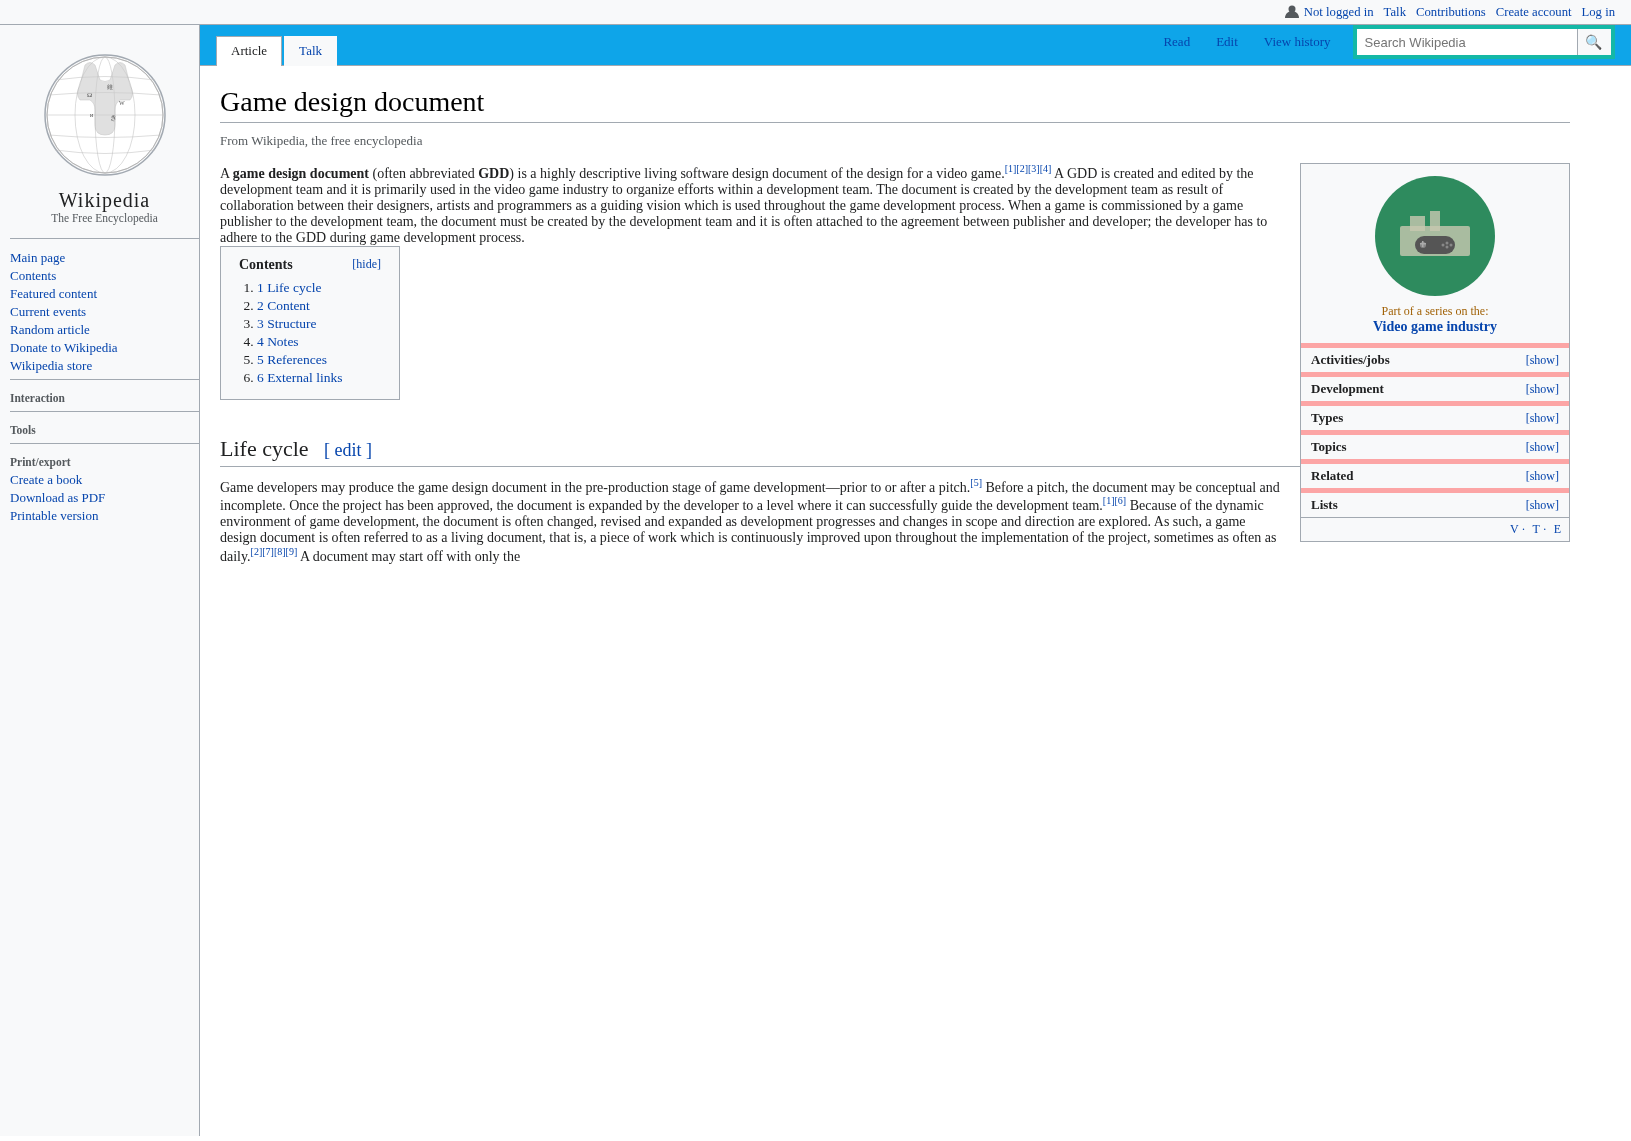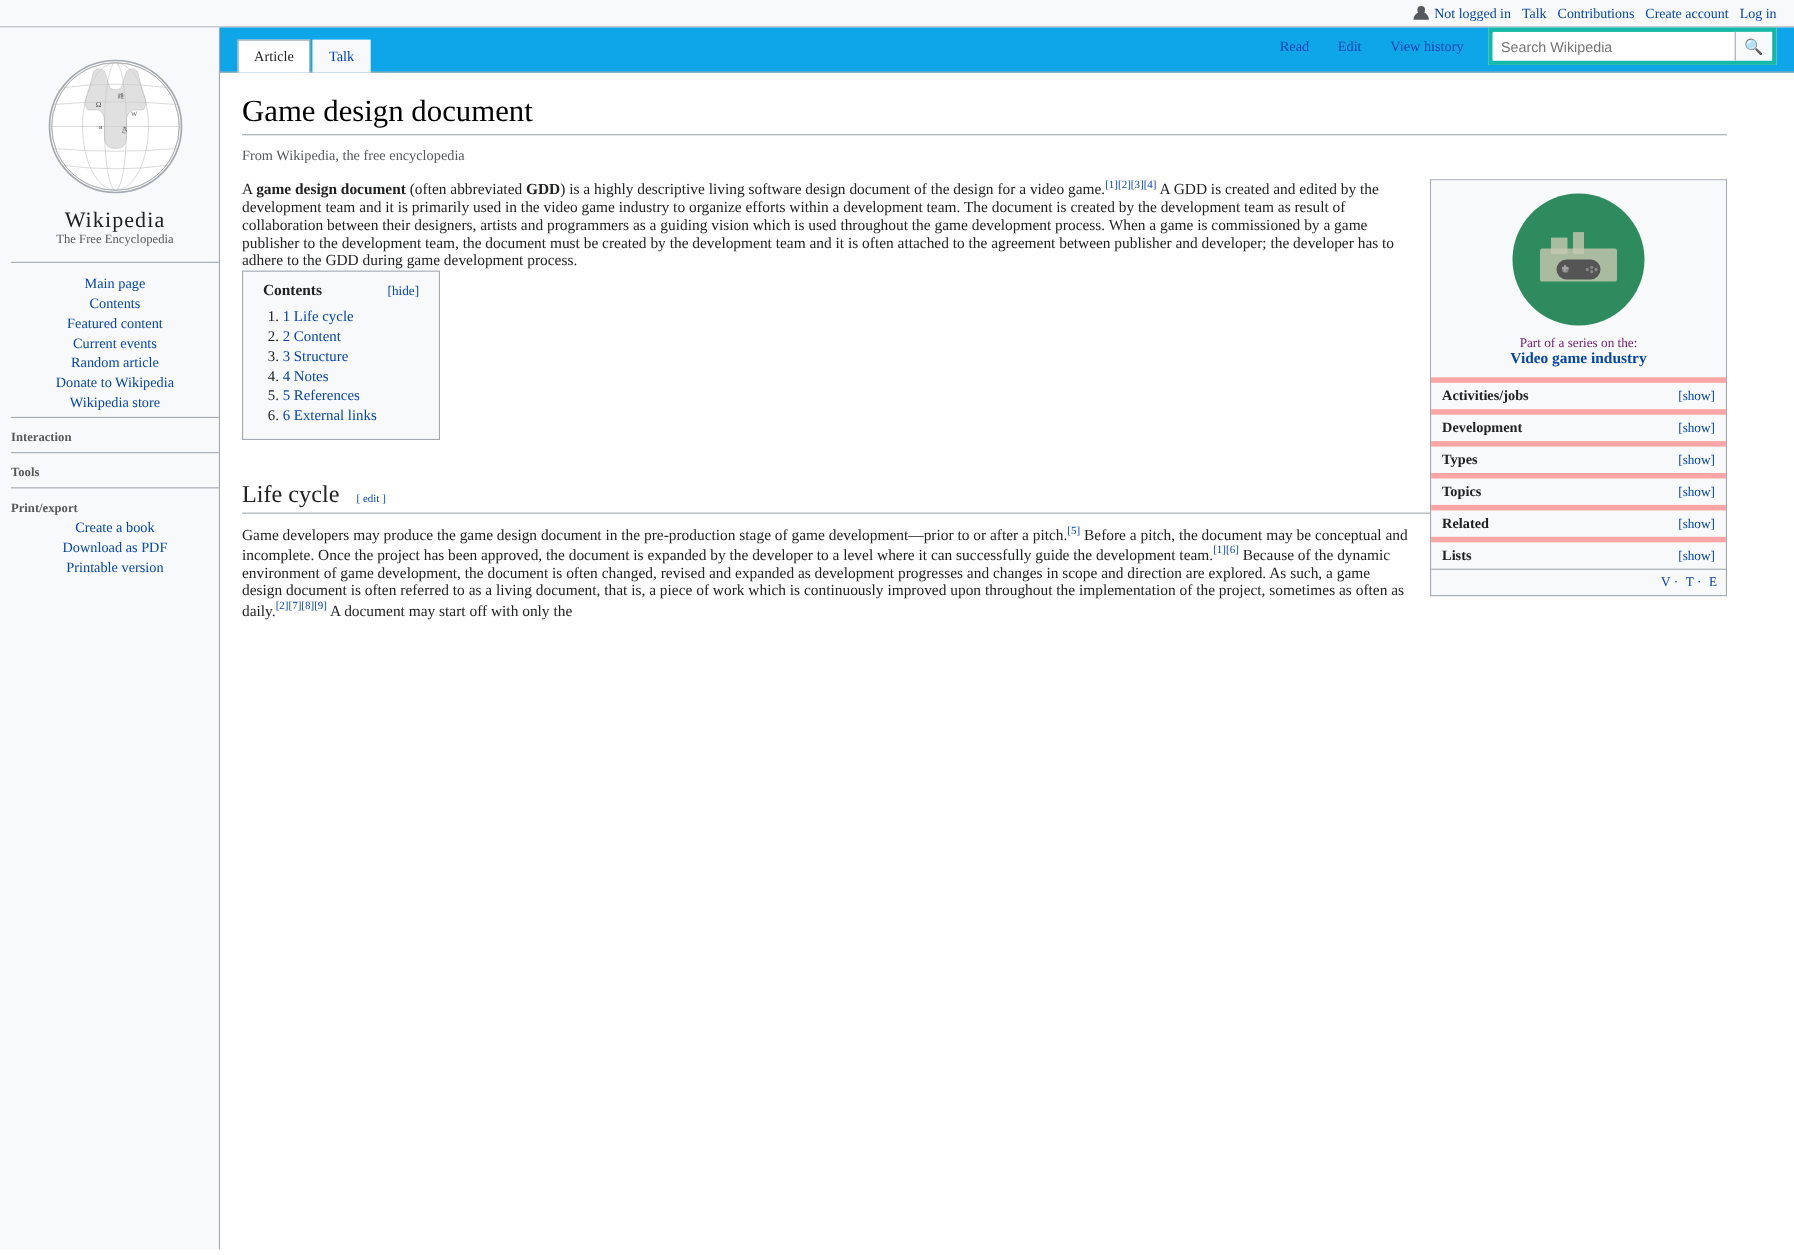--- a/index.html
+++ b/index.html
@@ -61,21 +61,21 @@
       color: #54595d;
       font-weight: bold;
       padding: 8px 0 3px;
       display: block;
     }
     .sidebar-divider {
       border: none;
       border-top: 1px solid #a2a9b1;
       margin: 4px 0 4px;
     }
-    .sidebar-nav { list-style: none; padding: 0; text-align: center; }
+    .sidebar-nav { list-style: none; padding: 0; }
     .sidebar-nav li { padding: 1px 0; }
     .sidebar-nav a { color: #0645ad; text-decoration: none; font-size: 13px; }
 
     
     #main { flex: 1; display: flex; flex-direction: column; }
 
     
     #tab-bar {
       display: flex;
       align-items: flex-end;
@@ -183,21 +183,21 @@
       height: 120px;
       border-radius: 50%;
       background: #2e8b5e;
       margin: 0 auto 8px;
       display: flex;
       align-items: center;
       justify-content: center;
     }
     .infobox-series-label {
       font-size: 12px;
-      color: #701a75;
+      color: #a16207;
     }
     .infobox-series-title {
       color: #0645ad;
       font-weight: bold;
       font-size: 14px;
     }
     .infobox-row {
       display: flex;
       justify-content: space-between;
       align-items: center;
@@ -240,21 +240,21 @@
 
     
     .section-heading {
       font-family: 'Linux Libertine', Georgia, serif;
       font-size: 22px;
       font-weight: normal;
       border-bottom: 1px solid #a2a9b1;
       padding-bottom: 4px;
       margin: 20px 0 10px;
     }
-    .section-edit { font-size: 10px; color: #0645ad; margin-left: 10px; font-weight: normal; cursor: pointer; }
+    .section-edit { font-size: 18px; color: #0645ad; margin-left: 10px; font-weight: normal; cursor: pointer; }
   </style>
 </head>
 <body>
 
 <div id="top-bar">
   <span class="top-bar-user">
     <svg class="user-icon" viewBox="0 0 16 16" fill="#54595d">
         <circle cx="8" cy="5" r="3.5"></circle>
         <path d="M1 14c0-3.87 3.13-7 7-7s7 3.13 7 7"></path>
       </svg>

